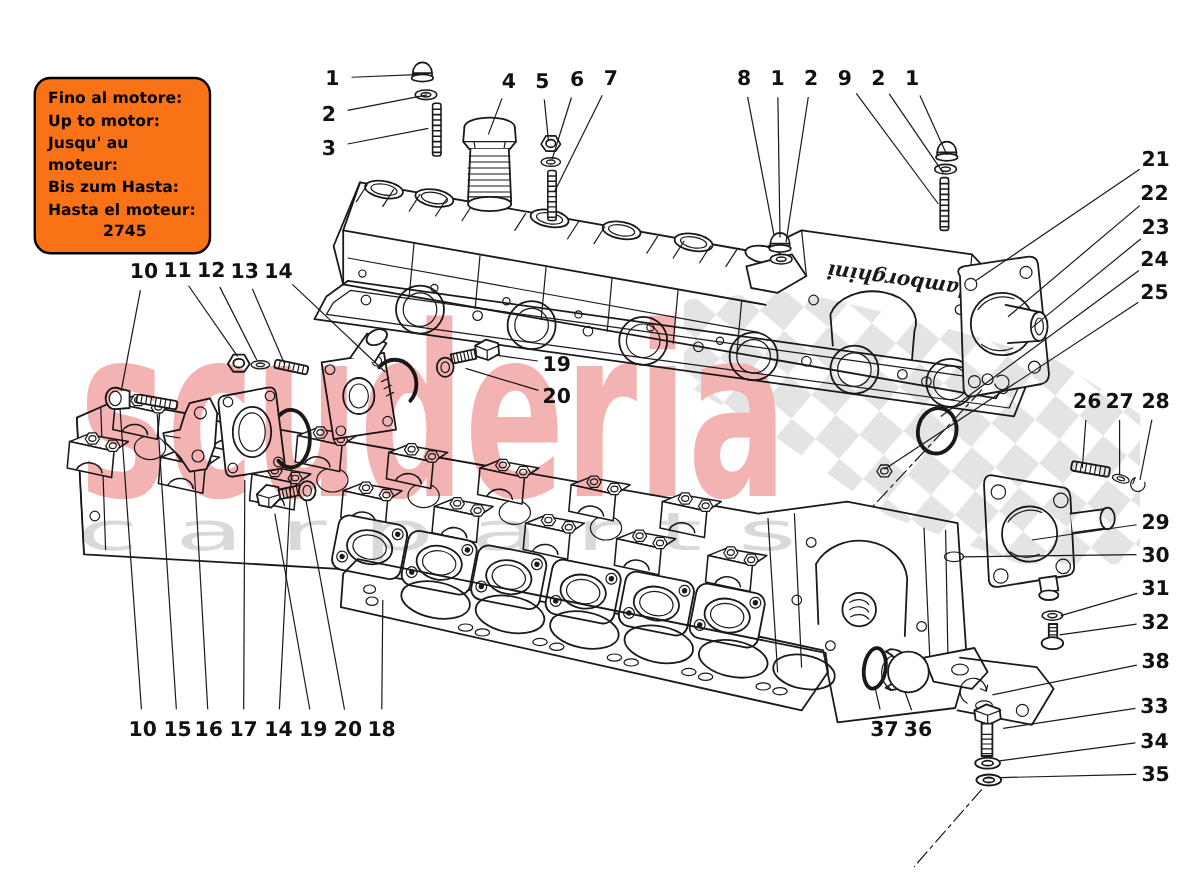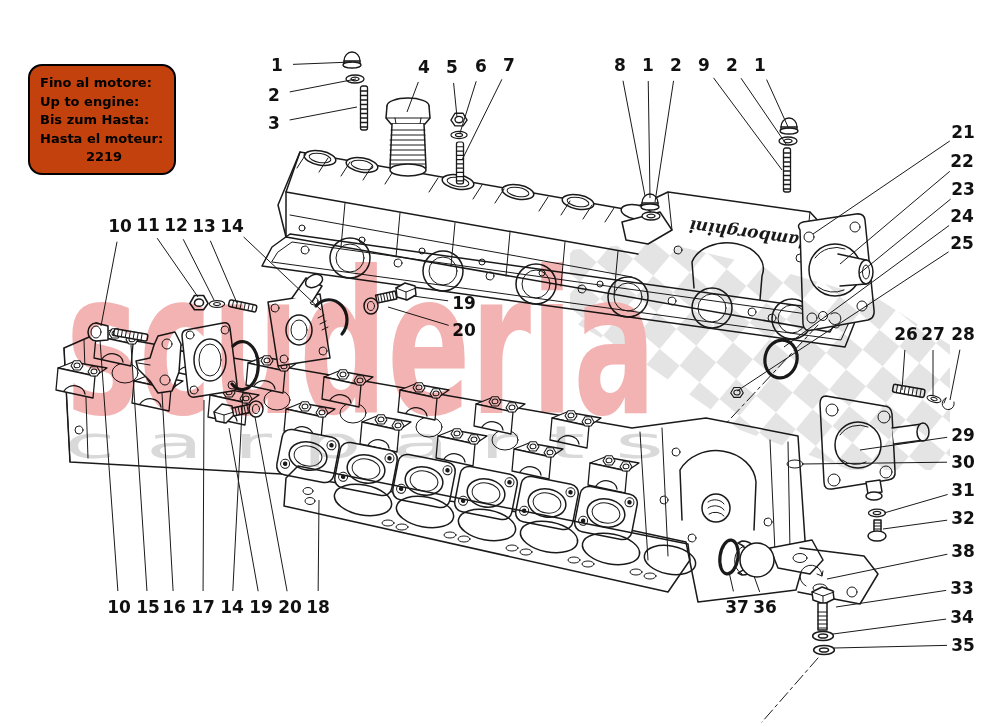--- a/index.html
+++ b/index.html
@@ -12,21 +12,21 @@
   .thin{stroke-width:1;}
   .thick{stroke-width:3.2;}
   .leader{stroke:#1a1a1a;stroke-width:1;fill:none;}
   .callout{font:bold 17px "DejaVu Sans","Liberation Sans",sans-serif;fill:#111;text-anchor:middle;}
   .wm{mix-blend-mode:multiply;}
   .brand-txt{font-weight:bold;font-family:"DejaVu Sans","Liberation Sans",sans-serif;}
   .sub-txt{font-family:"DejaVu Sans","Liberation Sans",sans-serif;}
   .script-txt{font:italic bold 17px "DejaVu Serif","Liberation Serif",serif;fill:#1a1a1a;stroke:none;}
   
   #info-box{position:absolute;left:28px;top:64px;width:128px;padding:8px 6px 6px 10px;
-            border:2.5px solid #000;border-radius:14px;background:#c2410c;
+            border:2.5px solid #000;border-radius:14px;background:#f97316;
             font:bold 13px/18.5px "DejaVu Sans","Liberation Sans",sans-serif;color:#000;}
   #info-box .last{text-align:center;}
 </style>
 </head>
 <body>
 
 <div id="stage">
 
 <svg id="diagram" width="1000" height="727" viewBox="0 0 1000 727" xmlns="http://www.w3.org/2000/svg">
 
@@ -551,19 +551,20 @@
 
   <g class="wm">
     <path fill="url(#checker)" opacity="0.6" d="M570,250 L660,242 L770,268 L880,300 L950,345 L950,470 L850,470 L740,430 L640,360 L570,320 Z"></path>
     <text class="brand-txt" x="66" y="413" font-size="198" textLength="590" lengthAdjust="spacingAndGlyphs" fill="#f3b3b3">scuderia</text>
     <text class="sub-txt" x="64" y="458" font-size="44" textLength="600" lengthAdjust="spacingAndGlyphs" fill="#d9d9d9">c a r   p a r t s</text>
   </g>
 </svg>
 
 <div id="info-box">
   <div>Fino al motore:</div>
-  <div>Up to engine:</div>
+  <div>Up to motor:</div>
+  <div>Jusqu' au moteur:</div>
   <div>Bis zum Hasta:</div>
   <div>Hasta el moteur:</div>
-  <div class="last">2219</div>
+  <div class="last">2745</div>
 </div>
 
 </div>
 
 </body></html>

